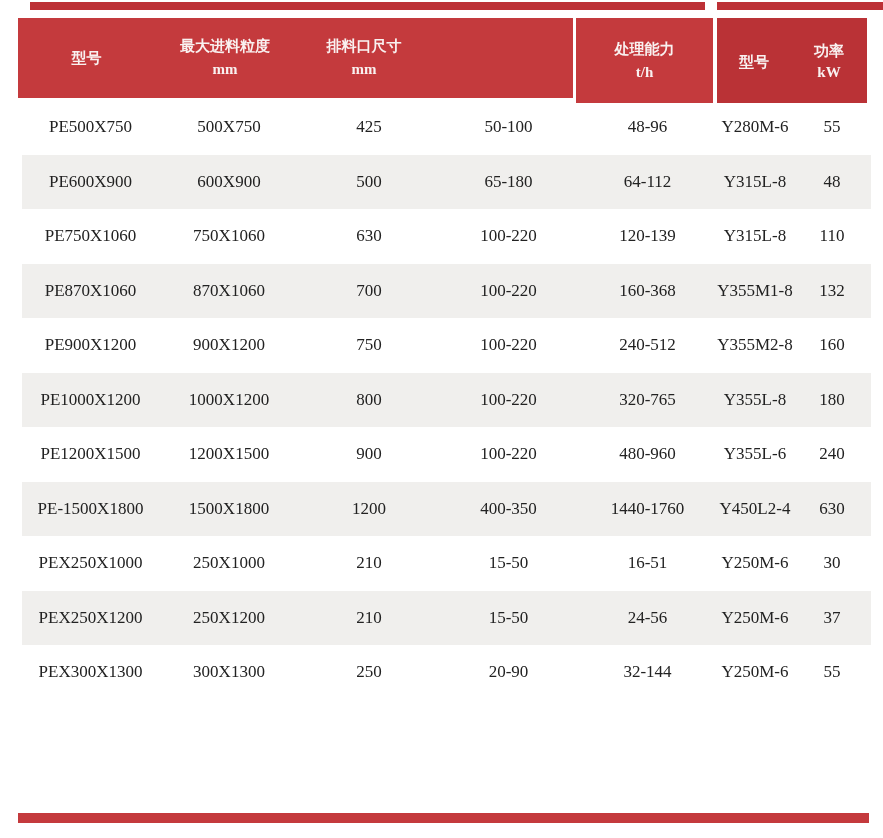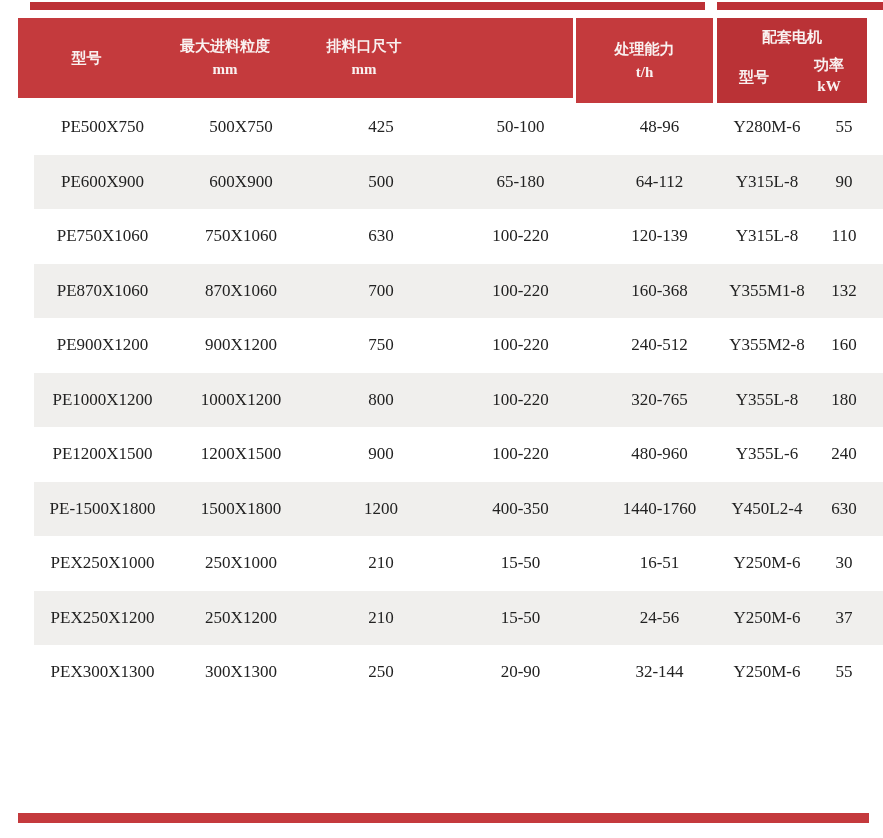--- a/index.html
+++ b/index.html
@@ -16,21 +16,21 @@
   .hb1 { width:555px; height:80px; display:flex; }
   .hcell { height:100%; display:flex; flex-direction:column; justify-content:center; align-items:center; text-align:center; line-height:23px; }
   .w-model{width:137px} .w-feed{width:140px} .w-max{width:140px} .w-dis{width:138px}
   .hb2 { width:137px; height:85px; margin-left:3px; display:flex; flex-direction:column; justify-content:center; align-items:center; text-align:center; line-height:23px; }
   .hb3 { width:150px; height:85px; margin-left:4px; background:#ba3236; display:flex; flex-direction:column; }
   .hb3 .group-title { text-align:center; padding-top:9px; line-height:20px; }
   .hb3 .sub { flex:1; display:flex; }
   .sub-model { width:74px; display:flex; align-items:center; justify-content:center; padding-top:4px; }
   .sub-power { width:76px; display:flex; flex-direction:column; align-items:center; justify-content:center; line-height:21px; padding-top:2px;text-align:right; }
 
-  .tbody { position:absolute; left:34px; top:100px; width:849px; }
+  .tbody { position:absolute; left:22px; top:100px; width:849px; }
   .trow { display:flex; height:54.5px; align-items:center; font-size:17px; color:#222222; }
   .trow:nth-child(even) { background:#f0efed; }
   .tcell { text-align:center; }
   .c1{width:137px}.c2{width:140px}.c3{width:140px}.c4{width:139px}.c5{width:139px}.c6{width:76px}.c7{width:78px}
 
   .bottom-bar { position:absolute; left:18px; top:813px; width:851px; height:10px; background:#c43a3d; }
 </style>
 </head>
 <body>
 
@@ -51,21 +51,20 @@
       <div class="hcell w-dis">
         <span>排料口尺寸</span>
         <span>mm</span>
       </div>
     </div>
     <div class="hblock hb2">
       <span>处理能力</span>
       <span>t/h</span>
     </div>
     <div class="hblock hb3">
-      <div class="group-title">配套电机</div>
       <div class="sub">
         <div class="sub-model">型号</div>
         <div class="sub-power">
           <span>功率</span>
           <span>kW</span>
         </div>
       </div>
     </div>
   </div>
 
@@ -81,21 +80,21 @@
       <div class="tcell c7">55</div>
     </div>
 
     <div class="trow">
       <div class="tcell c1">PE600X900</div>
       <div class="tcell c2">600X900</div>
       <div class="tcell c3">500</div>
       <div class="tcell c4">65-180</div>
       <div class="tcell c5">64-112</div>
       <div class="tcell c6">Y315L-8</div>
-      <div class="tcell c7">90</div>
+      <div class="tcell c7">48</div>
     </div>
 
     <div class="trow">
       <div class="tcell c1">PE750X1060</div>
       <div class="tcell c2">750X1060</div>
       <div class="tcell c3">630</div>
       <div class="tcell c4">100-220</div>
       <div class="tcell c5">120-139</div>
       <div class="tcell c6">Y315L-8</div>
       <div class="tcell c7">110</div>

